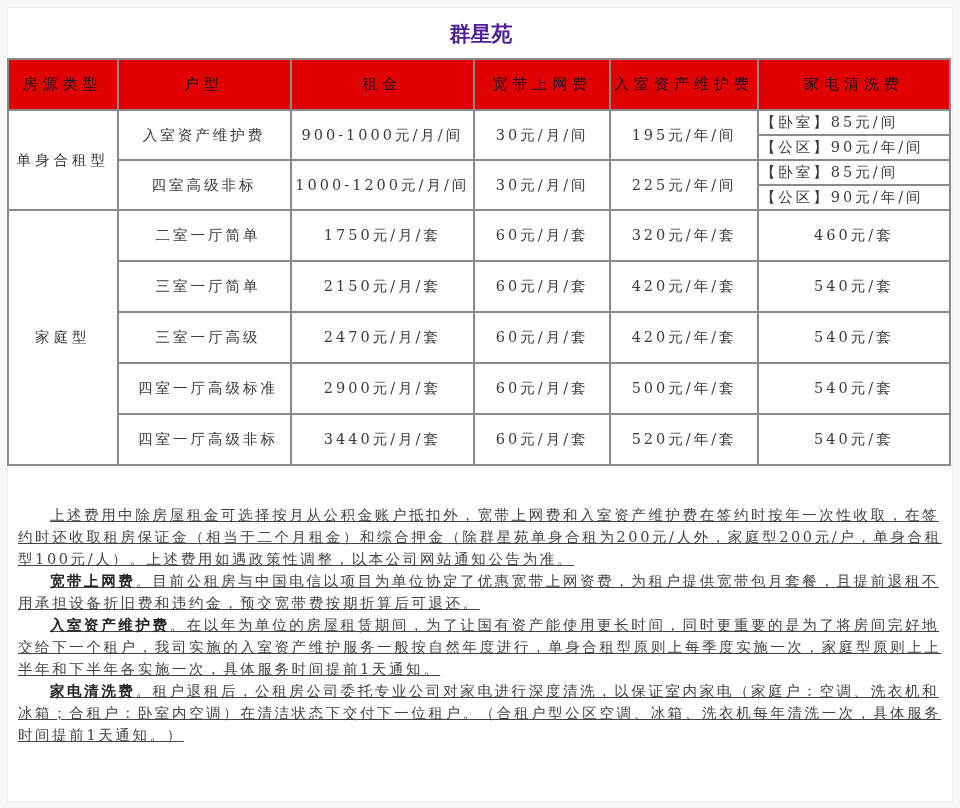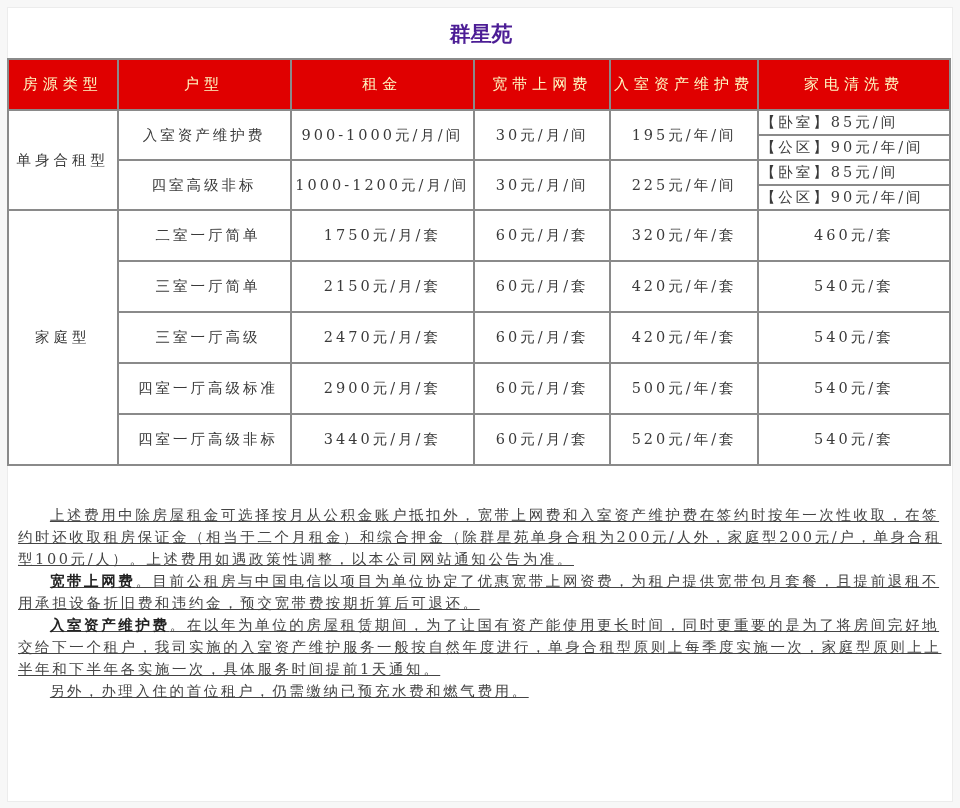--- a/index.html
+++ b/index.html
@@ -6,21 +6,21 @@
   body { width: 960px; height: 808px; position: relative; overflow: hidden;
          font-family: "DejaVu Serif", "Liberation Serif", serif; color: #333; }
   .card { position: absolute; left: 7px; top: 7px; width: 946px; height: 795px; background: #fff;
           border: 1px solid #ececec; box-sizing: border-box; }
   .title { position: absolute; left: 0; top: 0; width: 946px; height: 51px; line-height: 52px;
            text-align: center; font-size: 21px; font-weight: bold; color: #4c1d95;
            font-family: "DejaVu Sans", "Liberation Sans", sans-serif; }
   table.fees { position: absolute; left: -1px; top: 50px; border-collapse: collapse; table-layout: fixed; }
   table.fees td, table.fees th { border: 2px solid #8a8a8a; padding: 0; text-align: center;
            font-size: 14.5px; color: #3a3a3a; letter-spacing: 3px; font-weight: normal; }
-  table.fees th { background: #e00000; color: #fef9c3; height: 49px; font-size: 15px; letter-spacing: 5px;
+  table.fees th { background: #e00000; color: #0f172a; height: 49px; font-size: 15px; letter-spacing: 5px;
            font-family: "DejaVu Sans", "Liberation Sans", sans-serif; font-weight: normal; }
   table.fees td.row { height: 49px; padding-left: 8px; }
   table.fees td.half { height: 23px; text-align: left; padding-left: 2px; letter-spacing: 3px; }
   table.fees td.cat { letter-spacing: 4px; margin-left: 31px; }
   .notes { position: absolute; left: 10px; top: 496px; width: 930px; font-size: 14.5px; line-height: 22px;
            color: #444; letter-spacing: 2.6px; }
   .notes p { margin: 0; text-indent: 2.2em; text-decoration: underline; }
   .notes b { color: #222; }
 </style>
 </head>
@@ -109,15 +109,15 @@
         <td>520元/年/套</td>
         <td>540元/套</td>
       </tr>
     </tbody>
   </table>
 
   <div class="notes">
     <p>上述费用中除房屋租金可选择按月从公积金账户抵扣外，宽带上网费和入室资产维护费在签约时按年一次性收取，在签约时还收取租房保证金（相当于二个月租金）和综合押金（除群星苑单身合租为200元/人外，家庭型200元/户，单身合租型100元/人）。上述费用如遇政策性调整，以本公司网站通知公告为准。</p>
     <p><b>宽带上网费</b><span>。目前公租房与中国电信以项目为单位协定了优惠宽带上网资费，为租户提供宽带包月套餐，且提前退租不用承担设备折旧费和违约金，预交宽带费按期折算后可退还。</span></p>
     <p><b>入室资产维护费</b><span>。在以年为单位的房屋租赁期间，为了让国有资产能使用更长时间，同时更重要的是为了将房间完好地交给下一个租户，我司实施的入室资产维护服务一般按自然年度进行，单身合租型原则上每季度实施一次，家庭型原则上上半年和下半年各实施一次，具体服务时间提前1天通知。</span></p>
-    <p>另外，办理入住的首位租户，仍需缴纳已预充水费和燃气费用。</p>
+    <p><b>家电清洗费</b><span>。租户退租后，公租房公司委托专业公司对家电进行深度清洗，以保证室内家电（家庭户：空调、洗衣机和冰箱；合租户：卧室内空调）在清洁状态下交付下一位租户。（合租户型公区空调、冰箱、洗衣机每年清洗一次，具体服务时间提前1天通知。）</span></p>
   </div>
 </div>
 
 </body></html>

